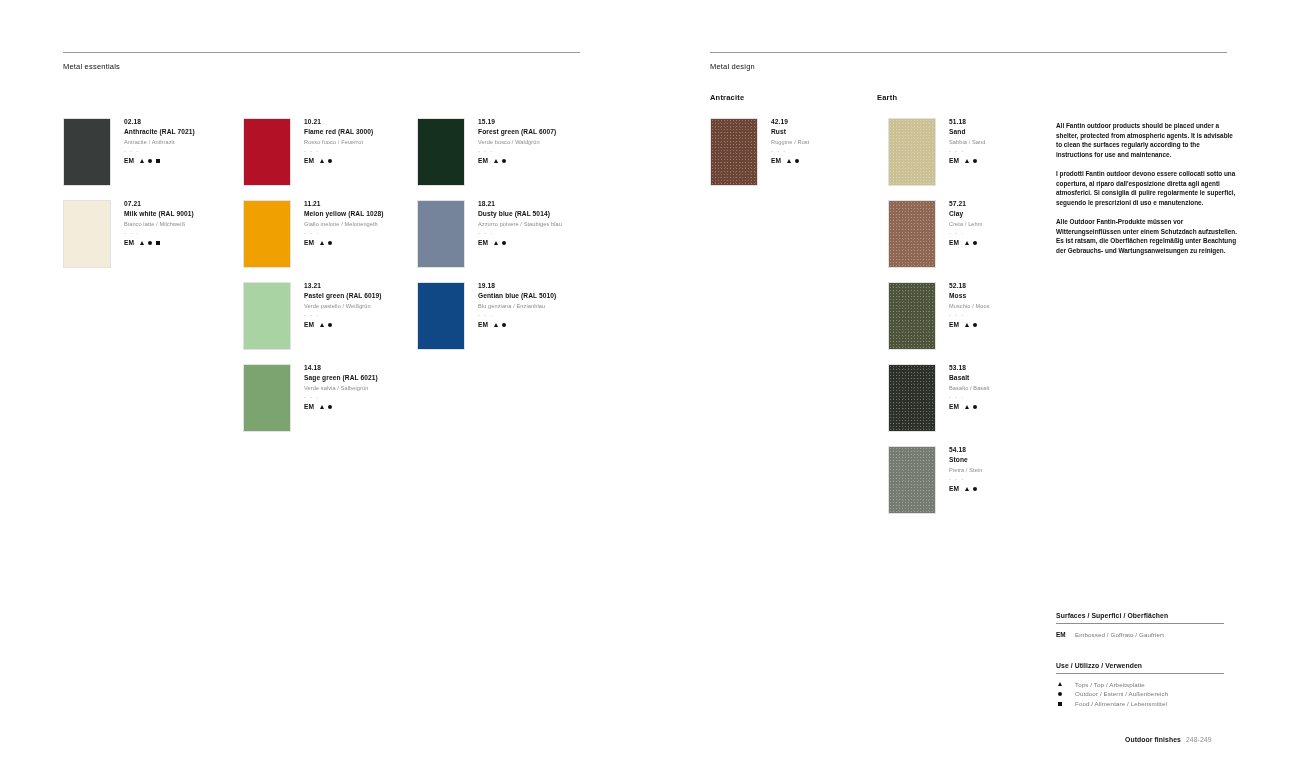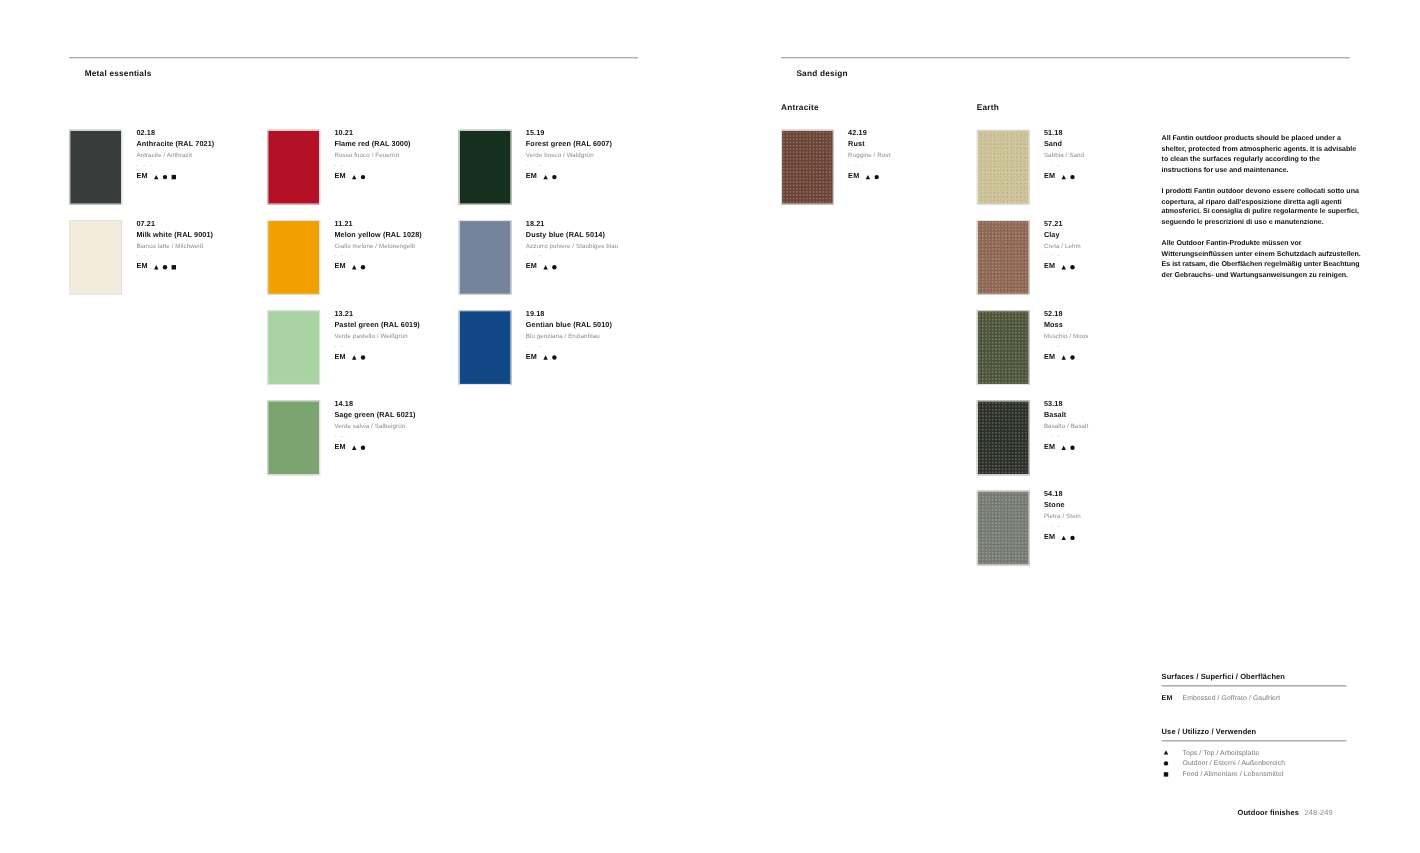--- a/index.html
+++ b/index.html
@@ -19,24 +19,23 @@
   .panel-right { left:645px; width:646px; }
 
   .section-rule {
     position:absolute;
     height:1px;
     background:#9a9a9a;
   }
   .section-title {
     position:absolute;
     font-size:7.5px;
-    font-weight:bold;
+    font-weight:normal;
     letter-spacing:.2px;
     color:#111;
-    margin-left:14px;
   }
   .group-title {
     position:absolute;
     font-size:7.5px;
     font-weight:bold;
     letter-spacing:.2px;
     color:#111;
   }
 
   
@@ -302,39 +301,39 @@
               <span class="gl gl-tri"></span>
               <span class="gl gl-cir"></span>
             </div>
           </div>
         </div>
       </div>
   </div>
 
   <div class="panel panel-right">
     <div class="section-rule" style="left:65px; top:52px; width:517px;"></div>
-    <div class="section-title" style="left:65px; top:62px;">Sand design</div>
+    <div class="section-title" style="left:65px; top:62px;">Metal design</div>
 
     <div id="right-groups">
         <div class="group-title" style="left: 65px; top: 93px;">Antracite</div>
         <div class="item" style="left: 65px; top: 118px;">
           <div class="chip tex" style="background-color: rgb(107, 68, 54);"></div>
           <div class="info">
             <div class="code">42.19</div>
             <div class="name">Rust</div>
             <div class="trans">Ruggine / Rost</div>
             <div class="divider">- - -</div>
             <div class="marks">
               <span class="em">EM</span>
               <span class="gl gl-tri"></span>
               <span class="gl gl-cir"></span>
             </div>
           </div>
         </div>
-        <div class="group-title" style="left: 243px; top: 93px; text-align: right;">Earth</div>
+        <div class="group-title" style="left: 232px; top: 93px; text-align: right;">Earth</div>
         <div class="item" style="left: 243px; top: 118px;">
           <div class="chip tex" style="background-color: rgb(203, 193, 149);"></div>
           <div class="info">
             <div class="code">51.18</div>
             <div class="name">Sand</div>
             <div class="trans">Sabbia / Sand</div>
             <div class="divider">- - -</div>
             <div class="marks">
               <span class="em">EM</span>
               <span class="gl gl-tri"></span>

